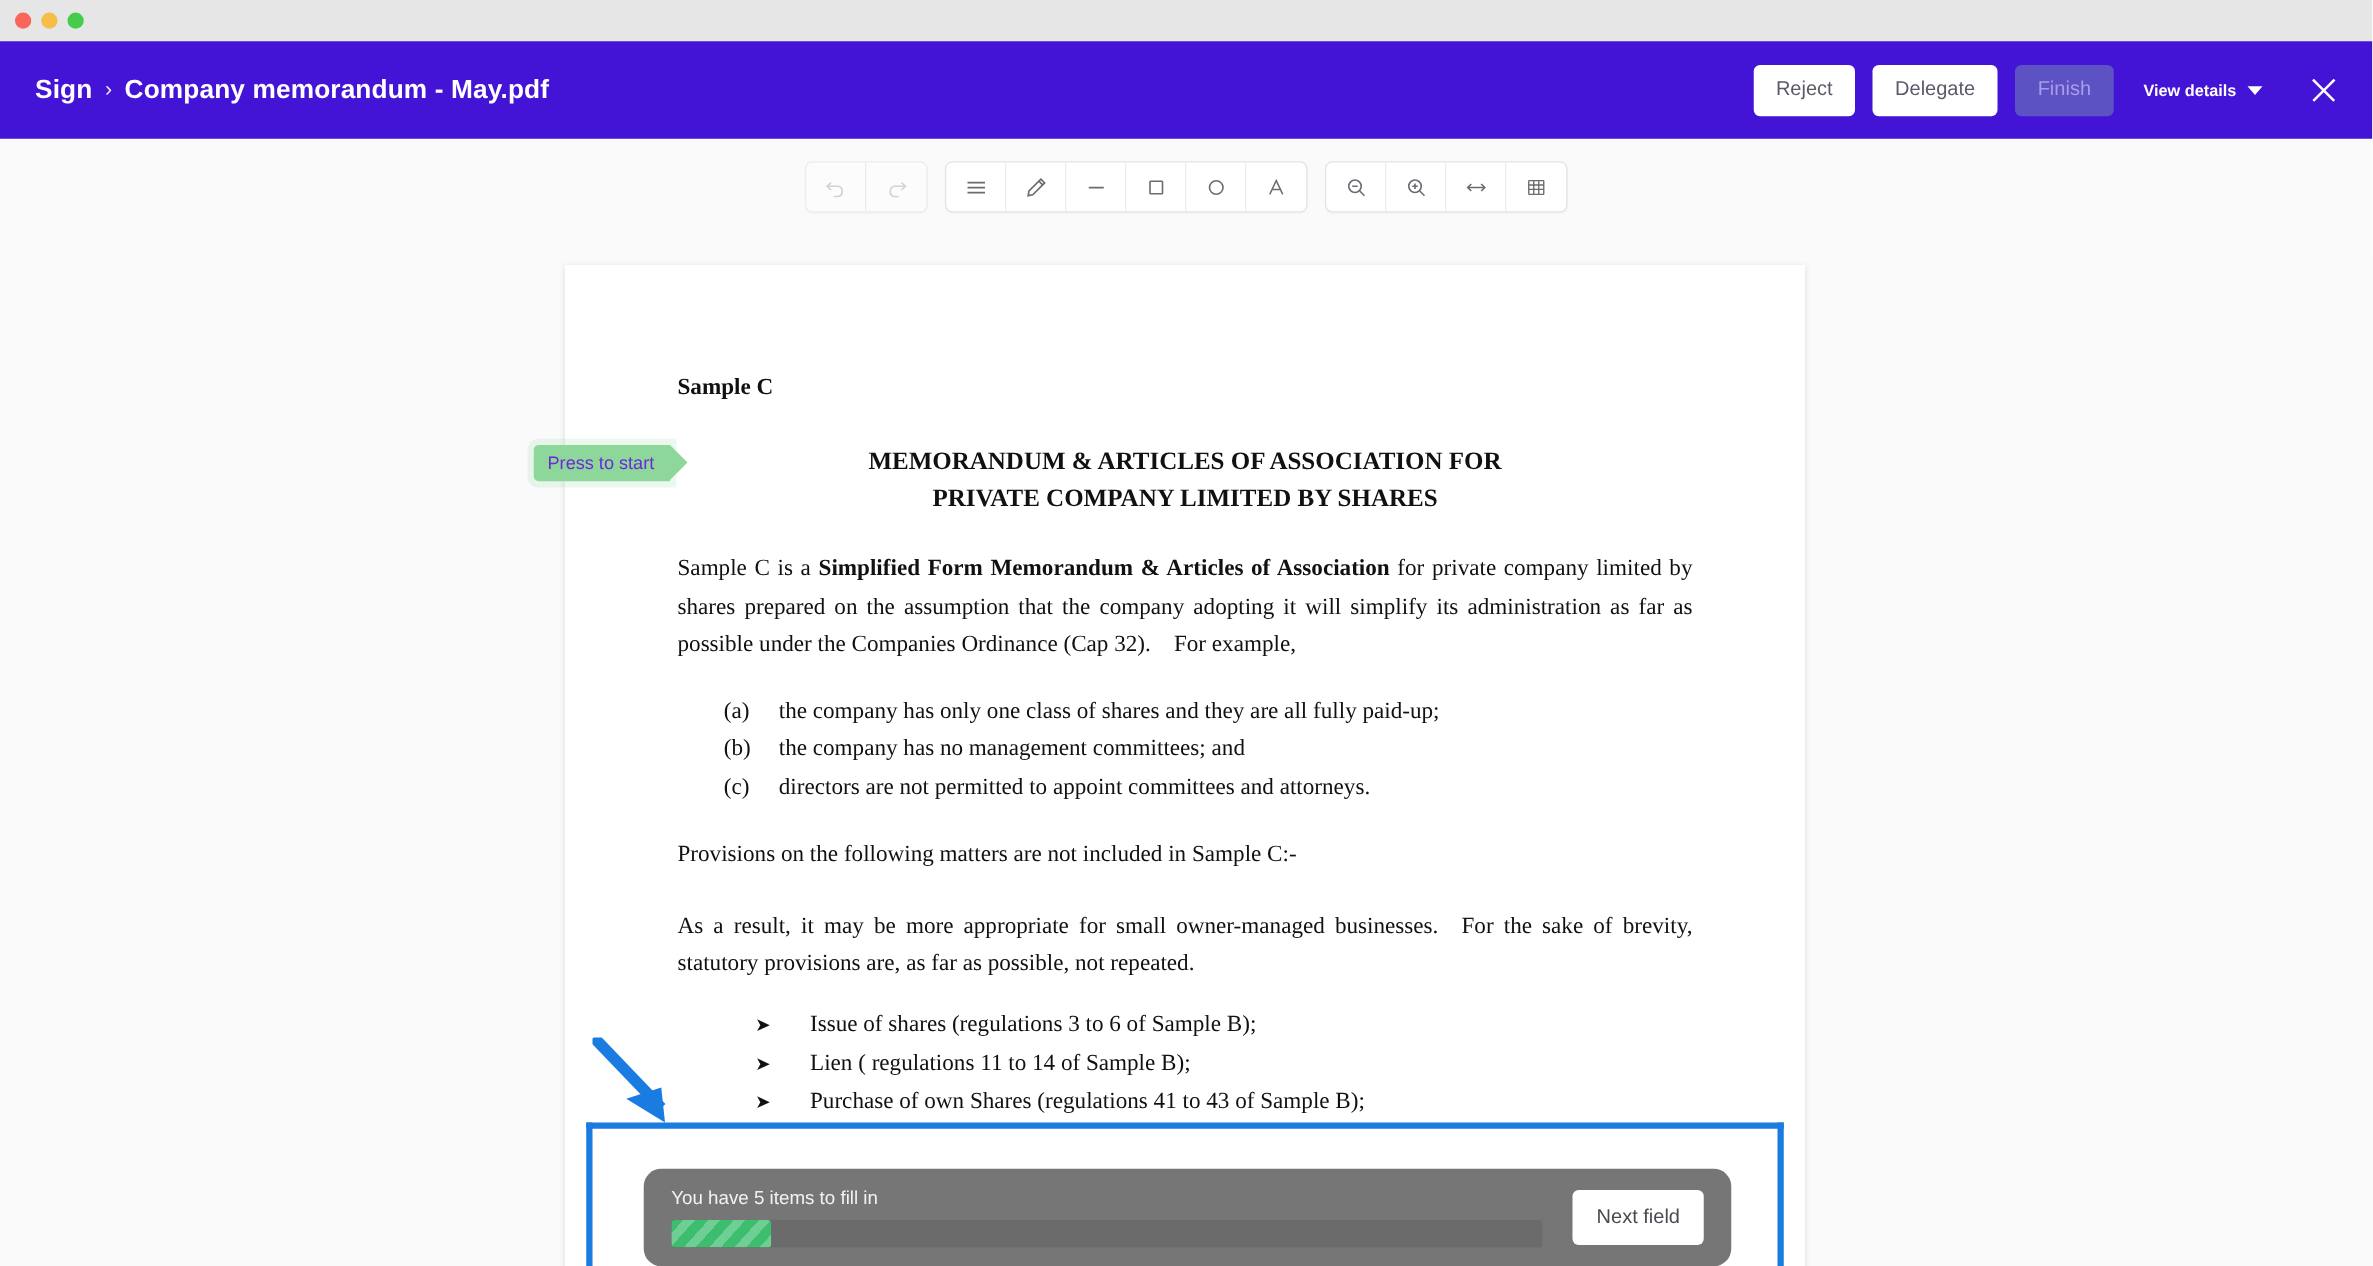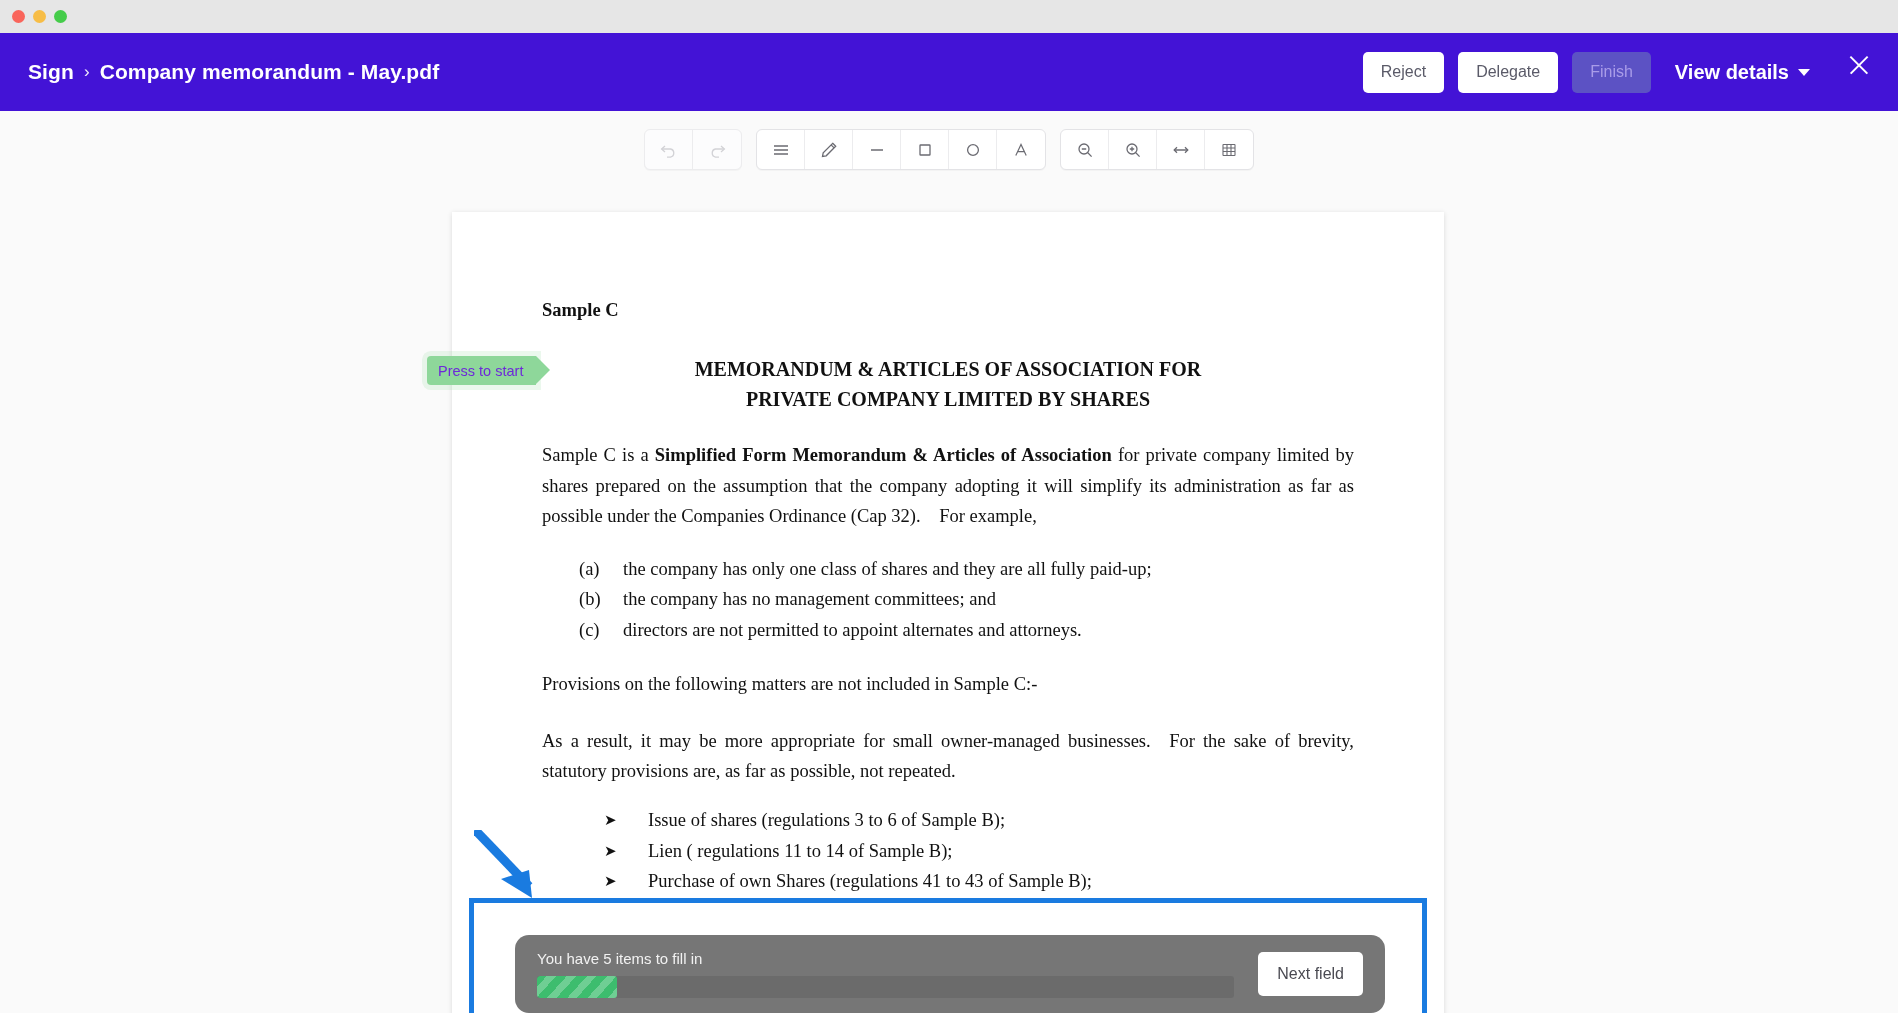--- a/index.html
+++ b/index.html
@@ -51,21 +51,21 @@
     white-space: nowrap;
   }
   .breadcrumb .crumb-root { font-weight: bold; }
   .breadcrumb .crumb-sep {
     margin: 0 10px; font-weight: normal; font-size: 17px; opacity: .92;
   }
   .breadcrumb .crumb-file { font-weight: bold; }
 
   .header-actions {
     margin-left: auto;
-    display: flex; 
+    display: flex; align-items: center;
     gap: 14px;
     padding-right: 26px;
   }
   .hbtn {
     background: #ffffff;
     color: #5a5a68;
     border: none;
     border-radius: 5px;
     height: 41px;
     min-width: 76px;
@@ -76,21 +76,21 @@
     white-space: nowrap;
   }
   .hbtn-finish {
     background: #5c52c4;
     color: #a99ce8;
     cursor: default;
   }
   .view-details {
     display: flex; align-items: center; gap: 9px;
     color: #ffffff;
-    font-size: 20px;
+    font-size: 13px;
     font-weight: bold;
     margin-left: 10px;
     cursor: pointer;
     white-space: nowrap;
   }
   .caret-down {
     width: 0; height: 0;
     border-left: 6px solid transparent;
     border-right: 6px solid transparent;
     border-top: 7px solid #ffffff;
@@ -446,21 +446,21 @@
         <div class="doc-li">
           <span class="marker">(a)</span>
           <span>the company has only one class of shares and they are all fully paid-up;</span>
         </div>
         <div class="doc-li">
           <span class="marker">(b)</span>
           <span>the company has no management committees; and</span>
         </div>
         <div class="doc-li">
           <span class="marker">(c)</span>
-          <span>directors are not permitted to appoint alternates and attorneys.</span>
+          <span>directors are not permitted to appoint committees and attorneys.</span>
         </div>
       </div>
 
       <p class="doc-para nogap">Provisions on the following matters are not included in Sample C:-</p>
 
       <p class="doc-para">As a result, it may be more appropriate for small owner-managed businesses. For the sake of brevity, statutory provisions are, as far as possible, not repeated.</p>
 
       <div class="doc-bullets">
         <div class="doc-bli">
           <span class="bmarker">➤</span>

